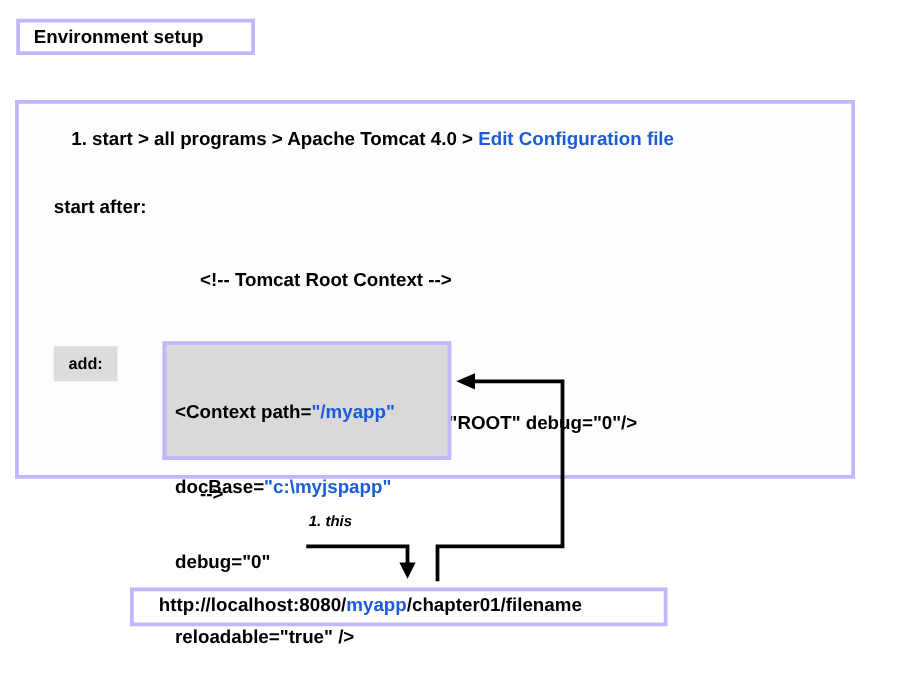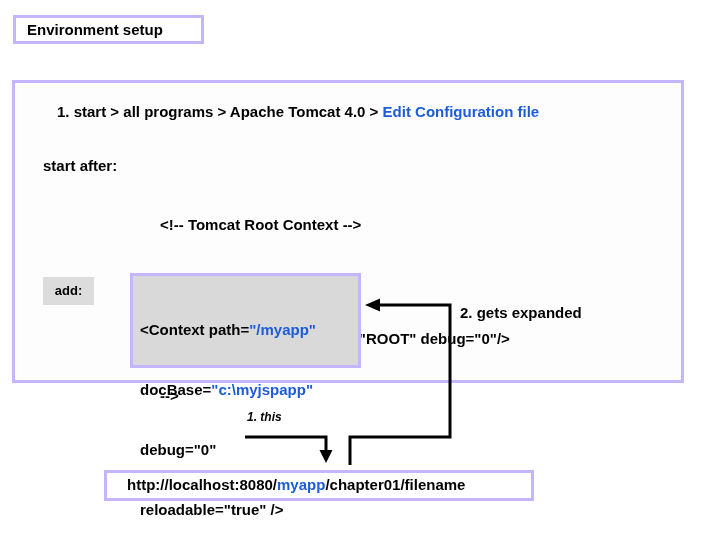--- a/index.html
+++ b/index.html
@@ -64,21 +64,20 @@
   <div id="add-label" class="inner">add:</div>
 
   <div id="context-box" class="inner blue-border">
     <div><span>&lt;Context path=</span><span class="link-blue">"/myapp"</span></div>
     <div><span>docBase=</span><span class="link-blue">"c:\myjspapp"</span></div>
     <div>debug="0"</div>
     <div>reloadable="true" /&gt;</div>
   </div>
 
   <div id="expand-note" class="inner">
-    <div>2. gets expanded</div>
   </div>
 </div>
 
 <div id="this-label" class="abs">1. this</div>
 
 <div id="url-box" class="abs blue-border">
   <span>http://localhost:8080/</span><span class="link-blue">myapp</span><span>/chapter01/filename</span>
 </div>
 
 <svg id="arrow-layer" viewBox="0 0 720 540" xmlns="http://www.w3.org/2000/svg">

